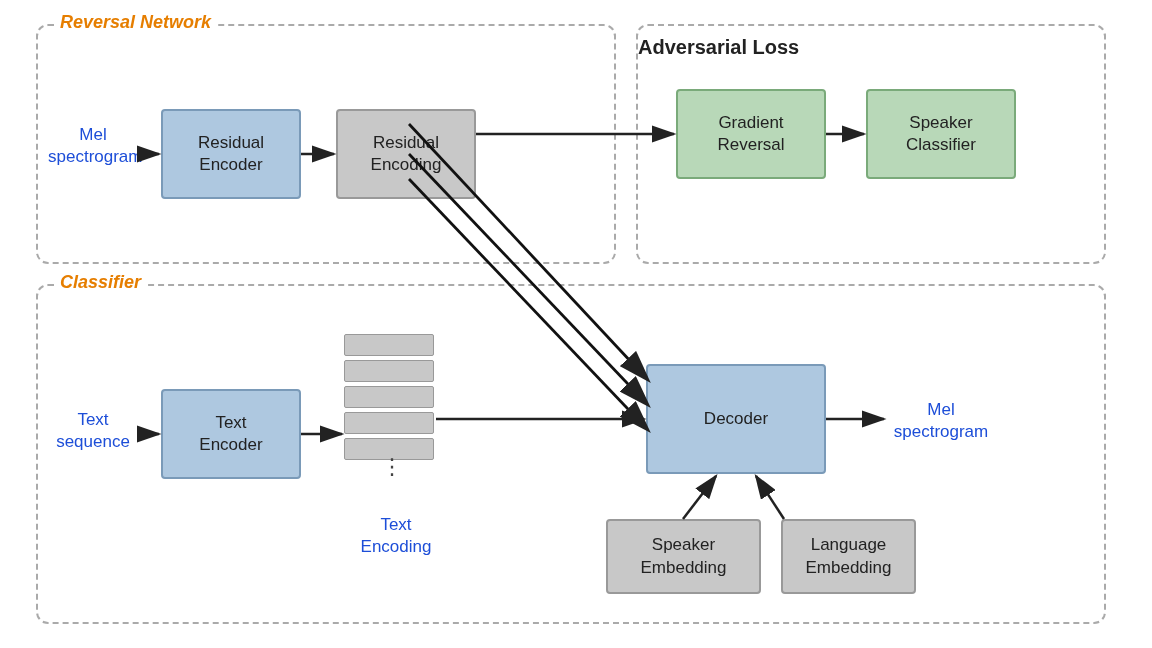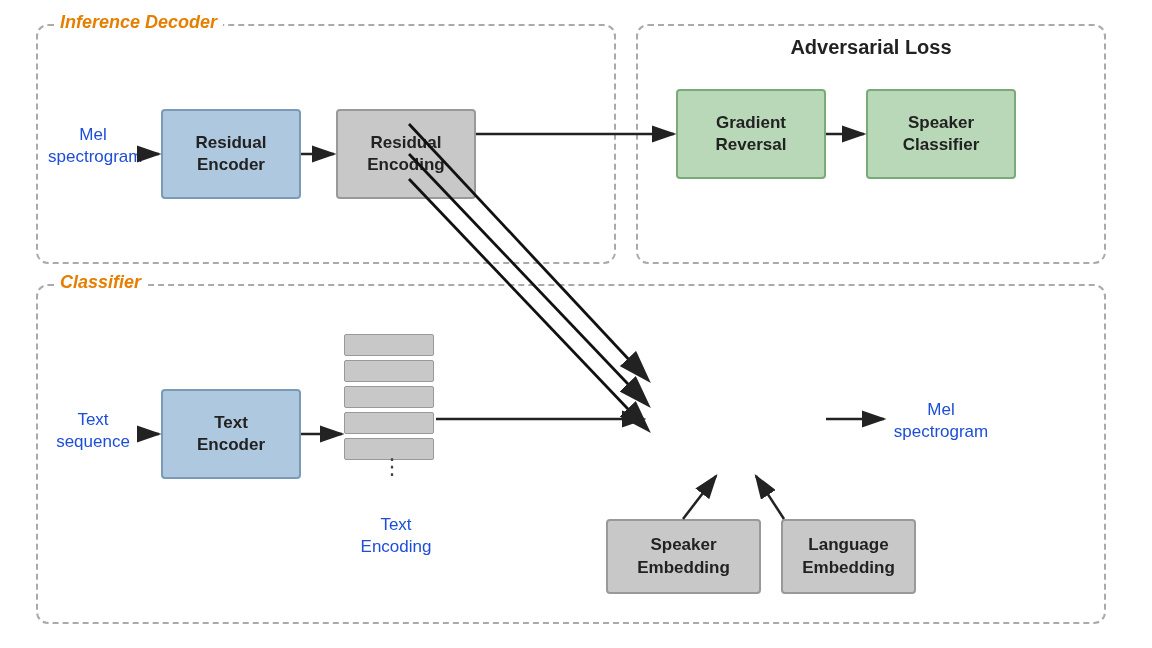--- a/index.html
+++ b/index.html
@@ -61,34 +61,33 @@
       font-style: italic;
       color: #e67e00;
       font-weight: bold;
     }
 
     .box-label-black {
       position: absolute;
       top: 10px;
       left: 0;
       right: 0;
-      text-align: center;
       font-size: 20px;
       font-weight: bold;
       color: #222;
     }
 
     
     .node {
       position: absolute;
       display: flex;
       align-items: center;
       justify-content: center;
       text-align: center;
-      font-weight: bold;
+      font-weight: normal;
       font-size: 17px;
       border-radius: 4px;
       line-height: 1.3;
     }
 
     .node-blue {
       background: #aec8e0;
       border: 2px solid #7a9ab8;
       color: #222;
     }
@@ -124,21 +123,21 @@
       pointer-events: none;
       overflow: visible;
     }
   </style>
 </head>
 <body>
 
 <div class="diagram">
 
   <div class="inference-box">
-    <span class="box-label">Inference Decoder</span>
+    <span class="box-label">Reversal Network</span>
   </div>
 
   <div class="adversarial-box">
     <span class="box-label-black">Adversarial Loss</span>
   </div>
 
   <div class="synthesizer-box">
     <span class="box-label">Classifier</span>
   </div>
 
@@ -161,20 +160,21 @@
     <div style="width:90px; height:22px; background:#c8c8c8; border:1.5px solid #999; margin-bottom:4px; border-radius:2px;"></div>
     <div style="width:90px; height:22px; background:#c8c8c8; border:1.5px solid #999; margin-bottom:4px; border-radius:2px;"></div>
     <div style="width:90px; height:22px; background:#c8c8c8; border:1.5px solid #999; margin-bottom:4px; border-radius:2px;"></div>
     <div style="width:90px; height:22px; background:#c8c8c8; border:1.5px solid #999; border-radius:2px;"></div>
   </div>
 
   <div style="position:absolute; left:355px; top:440px; font-size:22px; color:#444;">⋮</div>
 
   <div class="text-label" style="left:310px; top:500px; width:120px;">Text<br>Encoding</div>
 
+  <div class="node node-blue" style="left:620px; top:350px; width:180px; height:110px;">Decoder</div>
 
   <div class="text-label" style="left:860px; top:385px; width:110px;">Mel<br>spectrogram</div>
 
   <div class="node node-gray" style="left:580px; top:505px; width:155px; height:75px;">Speaker<br>Embedding</div>
 
   <div class="node node-gray" style="left:755px; top:505px; width:135px; height:75px;">Language<br>Embedding</div>
 
   <svg class="arrows">
     <defs>
       <marker id="arrowhead" markerWidth="10" markerHeight="7" refX="9" refY="3.5" orient="auto">

